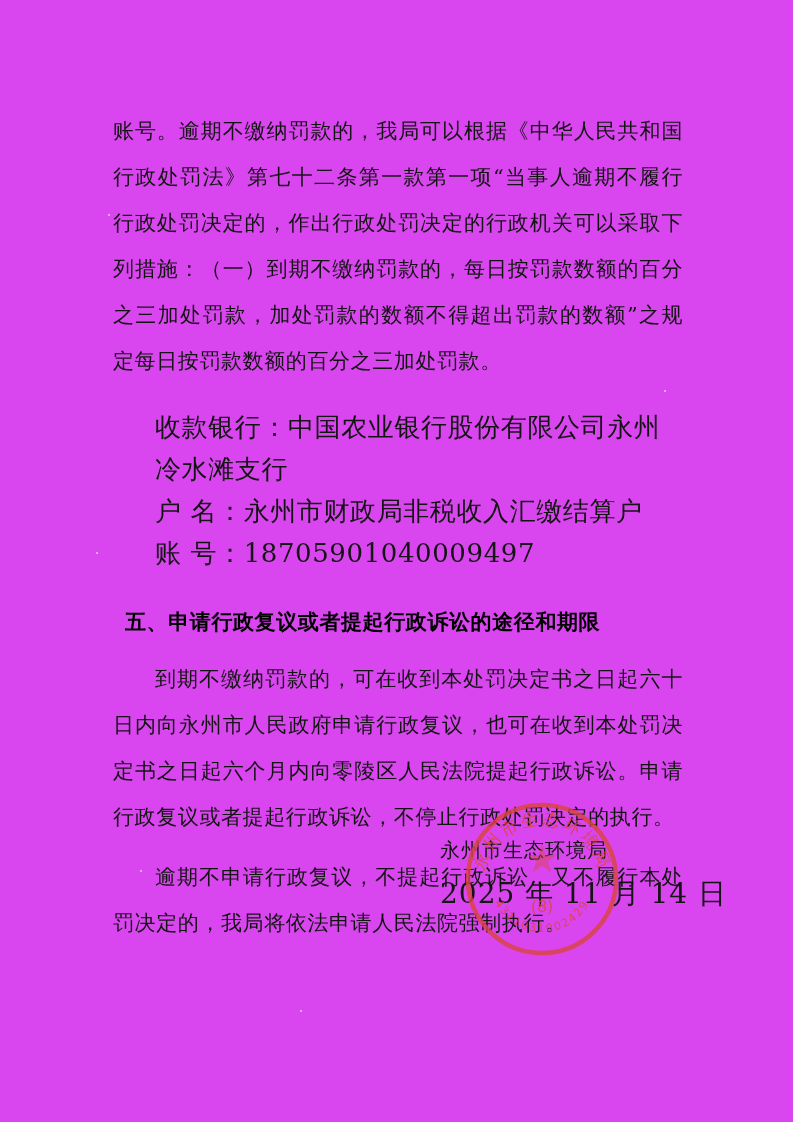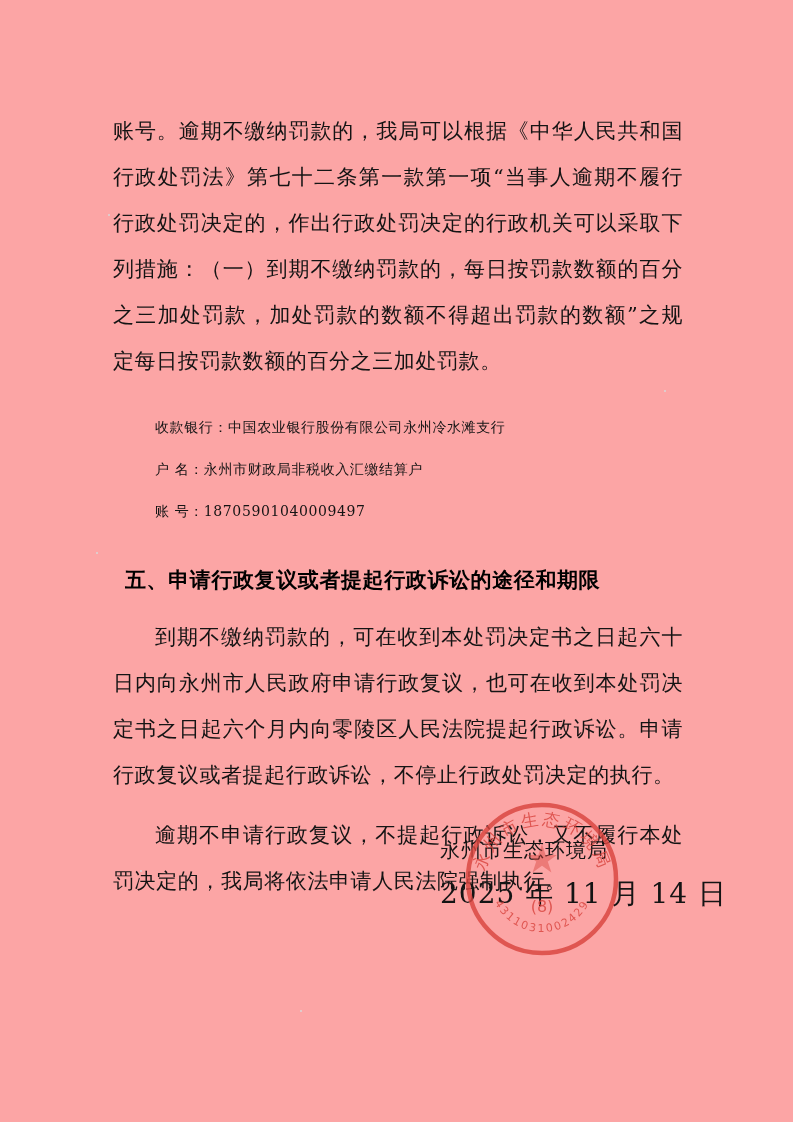--- a/index.html
+++ b/index.html
@@ -15,21 +15,21 @@
     color: #1a1a1a;
     overflow: hidden;
   }
 
   .page {
     position: absolute;
     top: 0;
     left: 0;
     width: 793px;
     height: 1122px;
-    background: #fca5a5;
+    background: #d946ef;
   }
 
   .content {
     position: absolute;
     left: 113px;
     top: 108px;
     width: 570px;
   }
 
   .para {
@@ -43,21 +43,21 @@
   }
 
   .para.indent {
     text-indent: 42px;
   }
 
   .block-gap-sm { height: 14px; }
   .block-gap-md { height: 22px; }
 
   .bank-line {
-    font-size: 14px;
+    font-size: 26px;
     line-height: 42px;
     letter-spacing: 0.6px;
     margin: 0;
     padding-left: 42px;
     color: #141414;
   }
 
   .section-heading {
     font-size: 21px;
     line-height: 44px;

